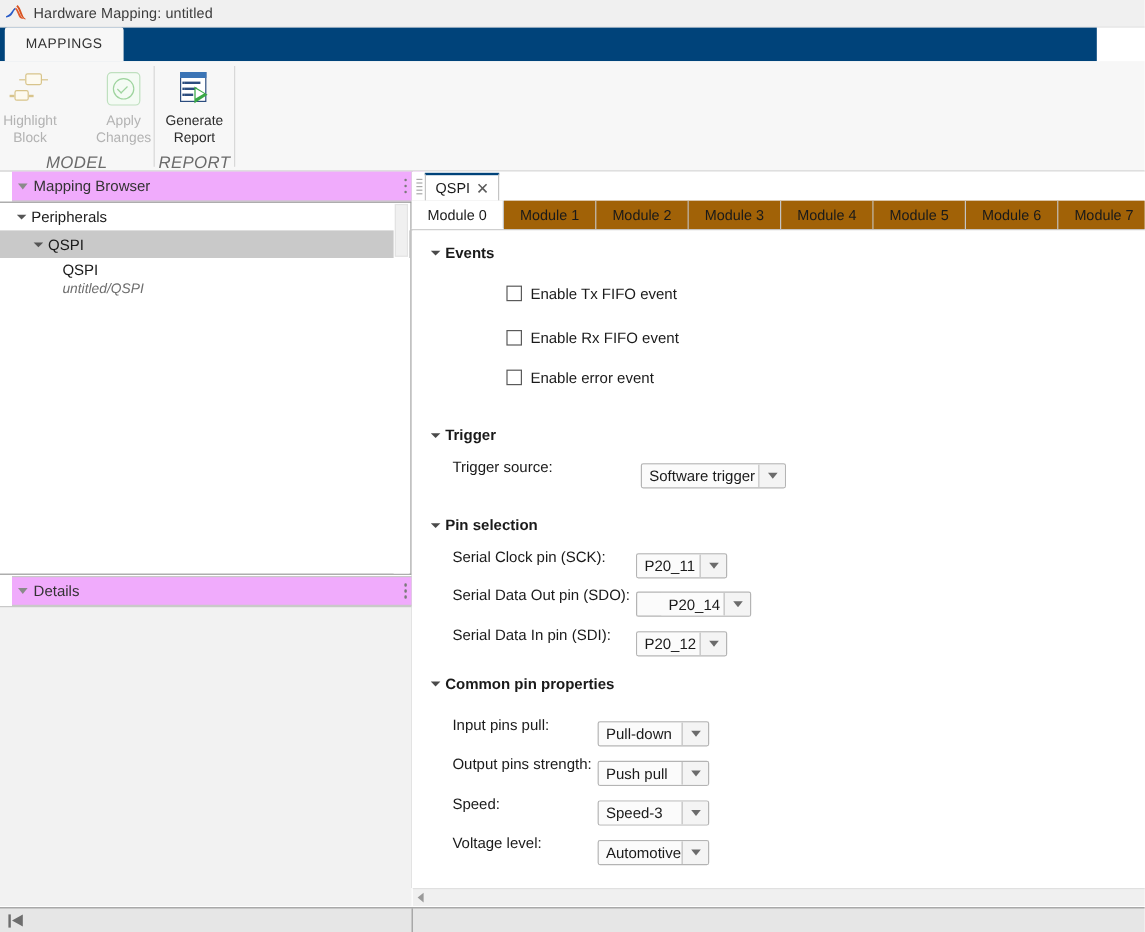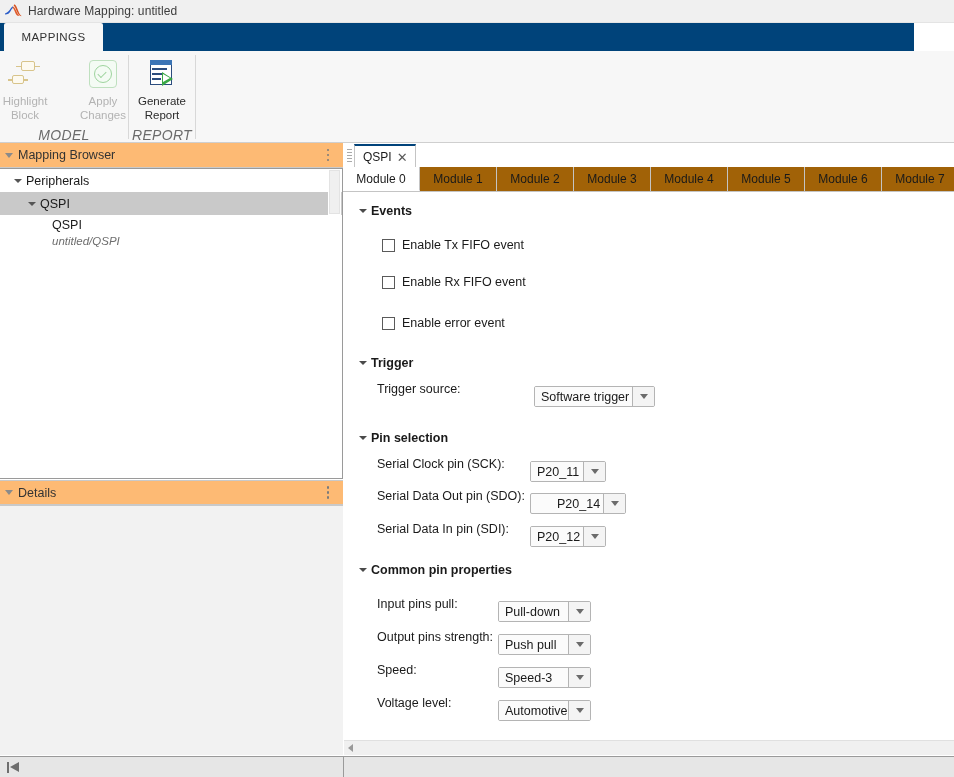--- a/index.html
+++ b/index.html
@@ -130,22 +130,22 @@
   .icon-gr .play-in {
     position: absolute; left: 18px; top: 17px;
     width: 0; height: 0;
     border-left: 7px solid #ffffff;
     border-top: 4px solid transparent;
     border-bottom: 4px solid transparent;
   }
 
   
   .panel-header {
-    position: absolute; left: 0; height: 25px; width: 343px;
-    background: #fdba74; display: flex; align-items: center;
+    position: absolute; left: 10px; height: 25px; width: 343px;
+    background: #f0abfc; display: flex; align-items: center;
     border-bottom: 1px solid #c9c9c9;
   }
   .panel-header .caret {
     width: 18px; display: flex; align-items: center; justify-content: center;
   }
   .panel-header .ttl {
     font-size: 12.5px; color: #333; flex: 1 1 auto;
   }
   .kebab {
     width: 22px; height: 22px; display: flex; flex-direction: column;
@@ -242,21 +242,21 @@
   .sect-hdr {
     display: flex; align-items: center; gap: 4px;
     font-size: 12.5px; font-weight: bold; color: #1a1a1a;
     cursor: default;
   }
   .sect-hdr .caret-dn { border-top-color: #4a4a4a; border-left-width: 4px; border-right-width: 4px; border-top-width: 4.5px; }
 
   .row {
     display: flex; align-items: center;
   }
-  .cb-row { display: flex; align-items: flex-end; gap: 7px; cursor: default; }
+  .cb-row { display: flex; align-items: flex-start; gap: 7px; cursor: default; margin-left: 40px; }
   .cb {
     width: 13px; height: 13px; border: 1px solid #5a5a5a; background: #ffffff;
     flex: 0 0 auto;
   }
   .cb-lbl { font-size: 12.5px; color: #1a1a1a; }
 
   .f-lbl { font-size: 12.5px; color: #1a1a1a; }
 
   .combo {
     display: inline-flex; align-items: stretch; height: 21px;
@@ -484,21 +484,21 @@
     </div>
 
     <div class="cb-row" style="position:absolute; left:39px; top:46px;">
       <span class="cb"></span>
       <span class="cb-lbl">Enable Tx FIFO event</span>
     </div>
     <div class="cb-row" style="position:absolute; left:39px; top:83px;">
       <span class="cb"></span>
       <span class="cb-lbl">Enable Rx FIFO event</span>
     </div>
-    <div class="cb-row" style="position:absolute; left:39px; top:124px;">
+    <div class="cb-row" style="position:absolute; left:39px; top:116px;">
       <span class="cb"></span>
       <span class="cb-lbl">Enable error event</span>
     </div>
 
     <div class="sect-hdr" style="position:absolute; left:16px; top:164px;">
       <span class="caret-dn"></span>
       <span>Trigger</span>
     </div>
     <div class="f-lbl" style="position:absolute; left:34px; top:190px;">Trigger source:</div>
     <div class="combo" style="position:absolute; left:191px; top:194px;">

